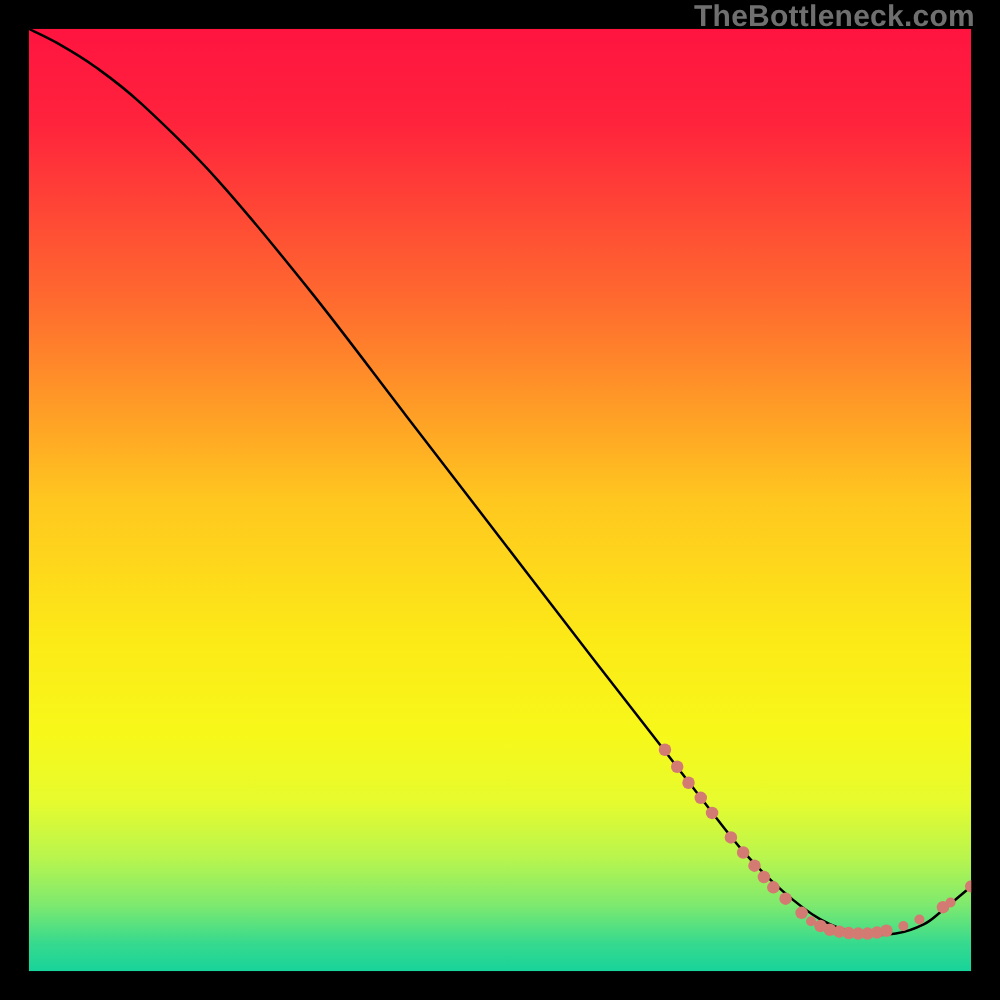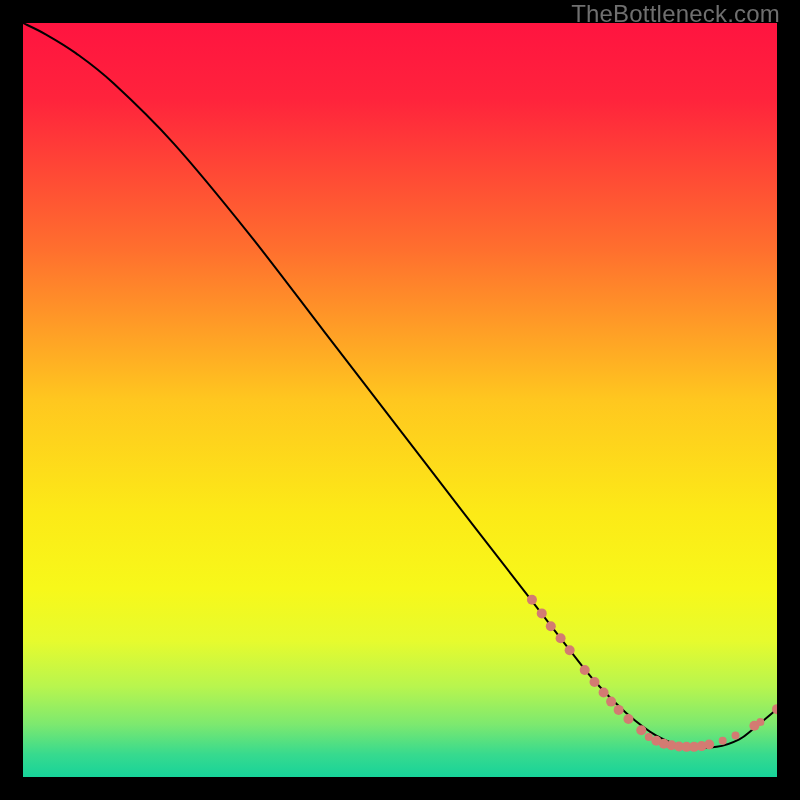--- a/index.html
+++ b/index.html
@@ -23,21 +23,21 @@
     top: 23px;
     width: 754px;
     height: 754px;
   }
   .watermark {
     position: absolute;
     top: 0px;
     right: 20px;
     color: #6f6f6f;
     font-size: 24px;
-    font-weight: 400;
+    font-weight: 700;
     letter-spacing: 0.2px;
     font-family: Arial, Helvetica, sans-serif;
   }
   svg {
     display: block;
   }
 </style>
 </head>
 <body>
 

